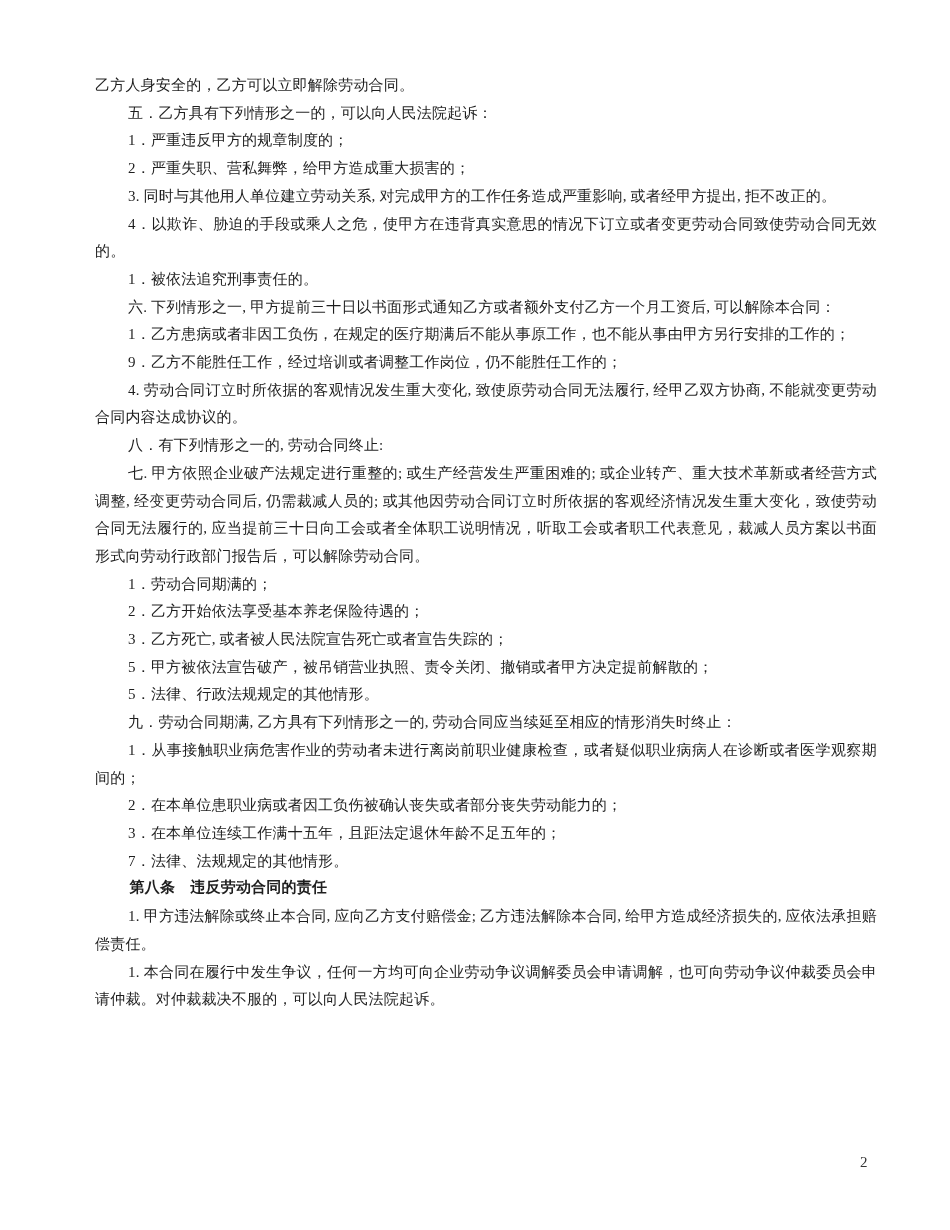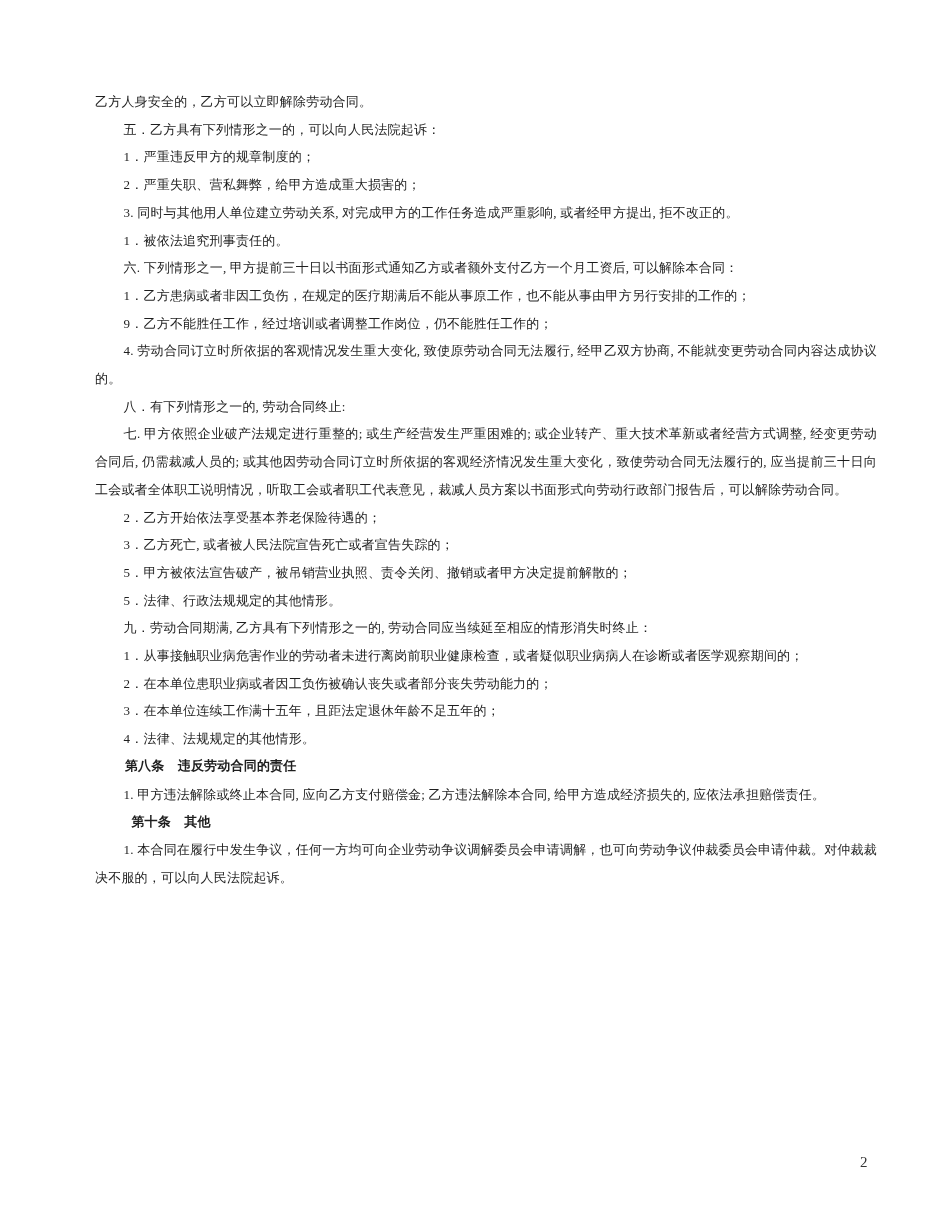--- a/index.html
+++ b/index.html
@@ -10,24 +10,24 @@
   body {
     position: relative;
     width: 950px;
     height: 1230px;
     overflow: hidden;
     font-family: "Liberation Serif", "DejaVu Serif", serif;
     color: #1e1e1e;
   }
   .doc-body {
     position: absolute;
-    top: 88px;
+    top: 72px;
     left: 95px;
     width: 782px;
-    font-size: 13px;
+    font-size: 15px;
     line-height: 27.7px;
     text-align: justify;
     letter-spacing: 0.2px;
   }
   .para {
     margin: 0;
     padding: 0;
     text-indent: 2.2em;
   }
   .para.continuation {
@@ -54,35 +54,36 @@
 </style>
 </head>
 <body>
 
 <main class="doc-body">
     <p class="para continuation">乙方人身安全的，乙方可以立即解除劳动合同。</p>
     <p class="para body">五．乙方具有下列情形之一的，可以向人民法院起诉：</p>
     <p class="para body">1．严重违反甲方的规章制度的；</p>
     <p class="para body">2．严重失职、营私舞弊，给甲方造成重大损害的；</p>
     <p class="para body">3. 同时与其他用人单位建立劳动关系, 对完成甲方的工作任务造成严重影响, 或者经甲方提出, 拒不改正的。</p>
+    <p class="para body">4．以欺诈、胁迫的手段或乘人之危，使甲方在违背真实意思的情况下订立或者变更劳动合同致使劳动合同无效的。</p>
     <p class="para body">1．被依法追究刑事责任的。</p>
     <p class="para body">六. 下列情形之一, 甲方提前三十日以书面形式通知乙方或者额外支付乙方一个月工资后, 可以解除本合同：</p>
     <p class="para body">1．乙方患病或者非因工负伤，在规定的医疗期满后不能从事原工作，也不能从事由甲方另行安排的工作的；</p>
     <p class="para body">9．乙方不能胜任工作，经过培训或者调整工作岗位，仍不能胜任工作的；</p>
     <p class="para body">4. 劳动合同订立时所依据的客观情况发生重大变化, 致使原劳动合同无法履行, 经甲乙双方协商, 不能就变更劳动合同内容达成协议的。</p>
     <p class="para body">八．有下列情形之一的, 劳动合同终止:</p>
     <p class="para body">七. 甲方依照企业破产法规定进行重整的; 或生产经营发生严重困难的; 或企业转产、重大技术革新或者经营方式调整, 经变更劳动合同后, 仍需裁减人员的; 或其他因劳动合同订立时所依据的客观经济情况发生重大变化，致使劳动合同无法履行的, 应当提前三十日向工会或者全体职工说明情况，听取工会或者职工代表意见，裁减人员方案以书面形式向劳动行政部门报告后，可以解除劳动合同。</p>
+    <p class="para body">1．劳动合同期满的；</p>
     <p class="para body">2．乙方开始依法享受基本养老保险待遇的；</p>
     <p class="para body">3．乙方死亡, 或者被人民法院宣告死亡或者宣告失踪的；</p>
     <p class="para body">5．甲方被依法宣告破产，被吊销营业执照、责令关闭、撤销或者甲方决定提前解散的；</p>
     <p class="para body">5．法律、行政法规规定的其他情形。</p>
     <p class="para body">九．劳动合同期满, 乙方具有下列情形之一的, 劳动合同应当续延至相应的情形消失时终止：</p>
     <p class="para body">1．从事接触职业病危害作业的劳动者未进行离岗前职业健康检查，或者疑似职业病病人在诊断或者医学观察期间的；</p>
     <p class="para body">2．在本单位患职业病或者因工负伤被确认丧失或者部分丧失劳动能力的；</p>
     <p class="para body">3．在本单位连续工作满十五年，且距法定退休年龄不足五年的；</p>
-    <p class="para body">4．法律、法规规定的其他情形。</p>
+    <p class="para body">7．法律、法规规定的其他情形。</p>
     <p class="para heading">第八条　违反劳动合同的责任</p>
     <p class="para body">1. 甲方违法解除或终止本合同, 应向乙方支付赔偿金; 乙方违法解除本合同, 给甲方造成经济损失的, 应依法承担赔偿责任。</p>
-    <p class="para heading2">第十条　其他</p>
     <p class="para body">1. 本合同在履行中发生争议，任何一方均可向企业劳动争议调解委员会申请调解，也可向劳动争议仲裁委员会申请仲裁。对仲裁裁决不服的，可以向人民法院起诉。</p>
   </main>
 
 <div class="page-number">2</div>
 
 </body></html>

